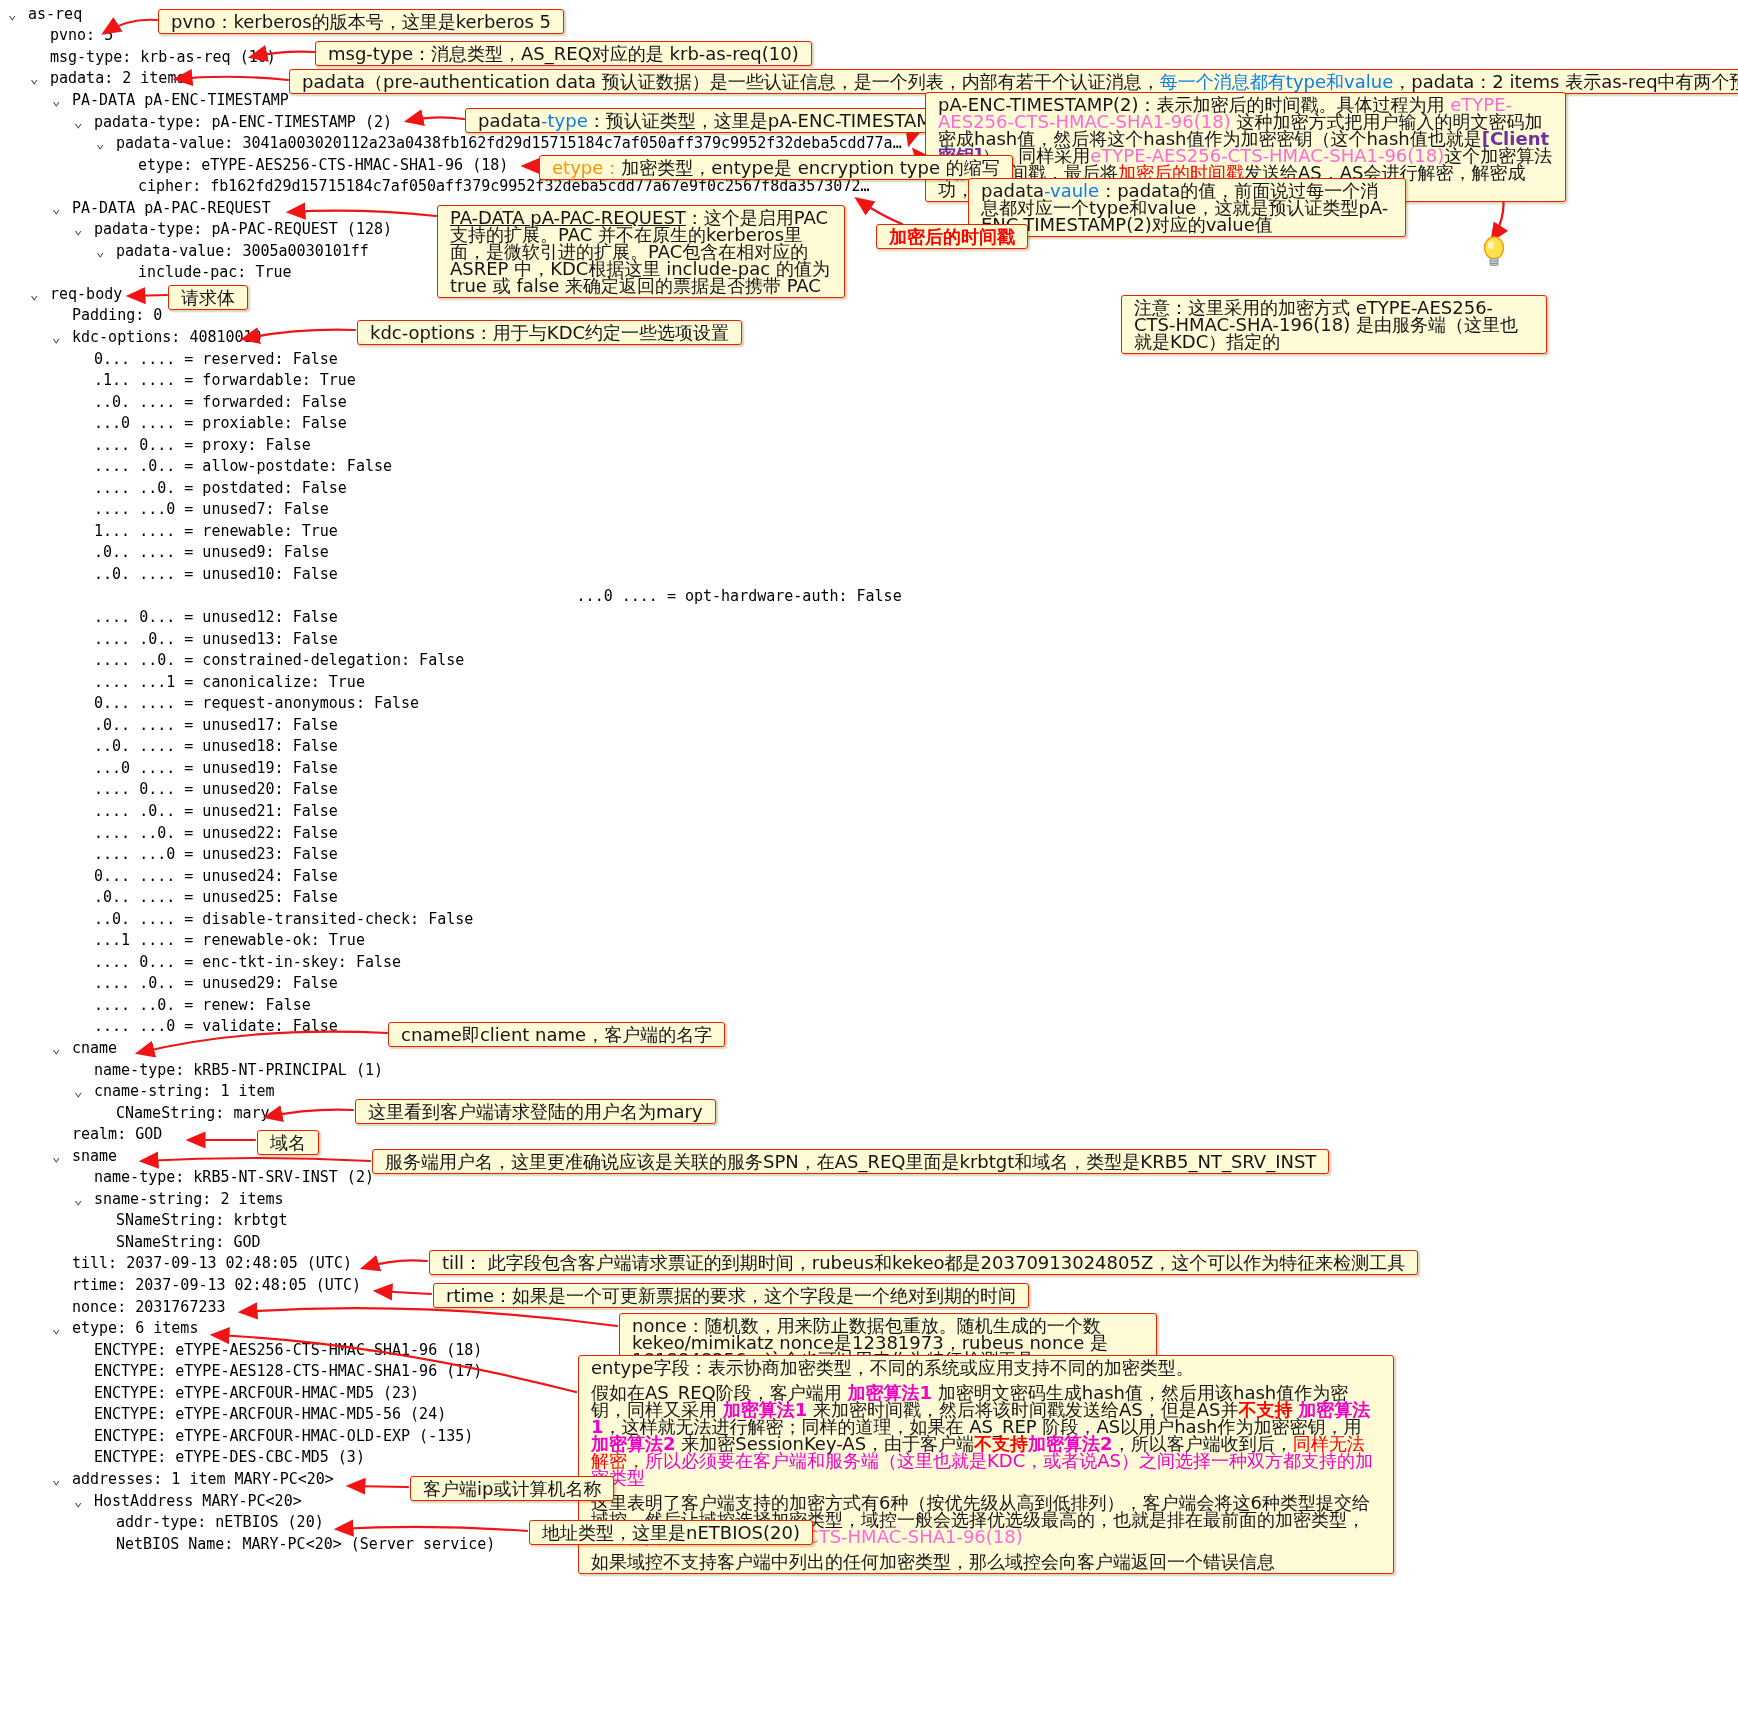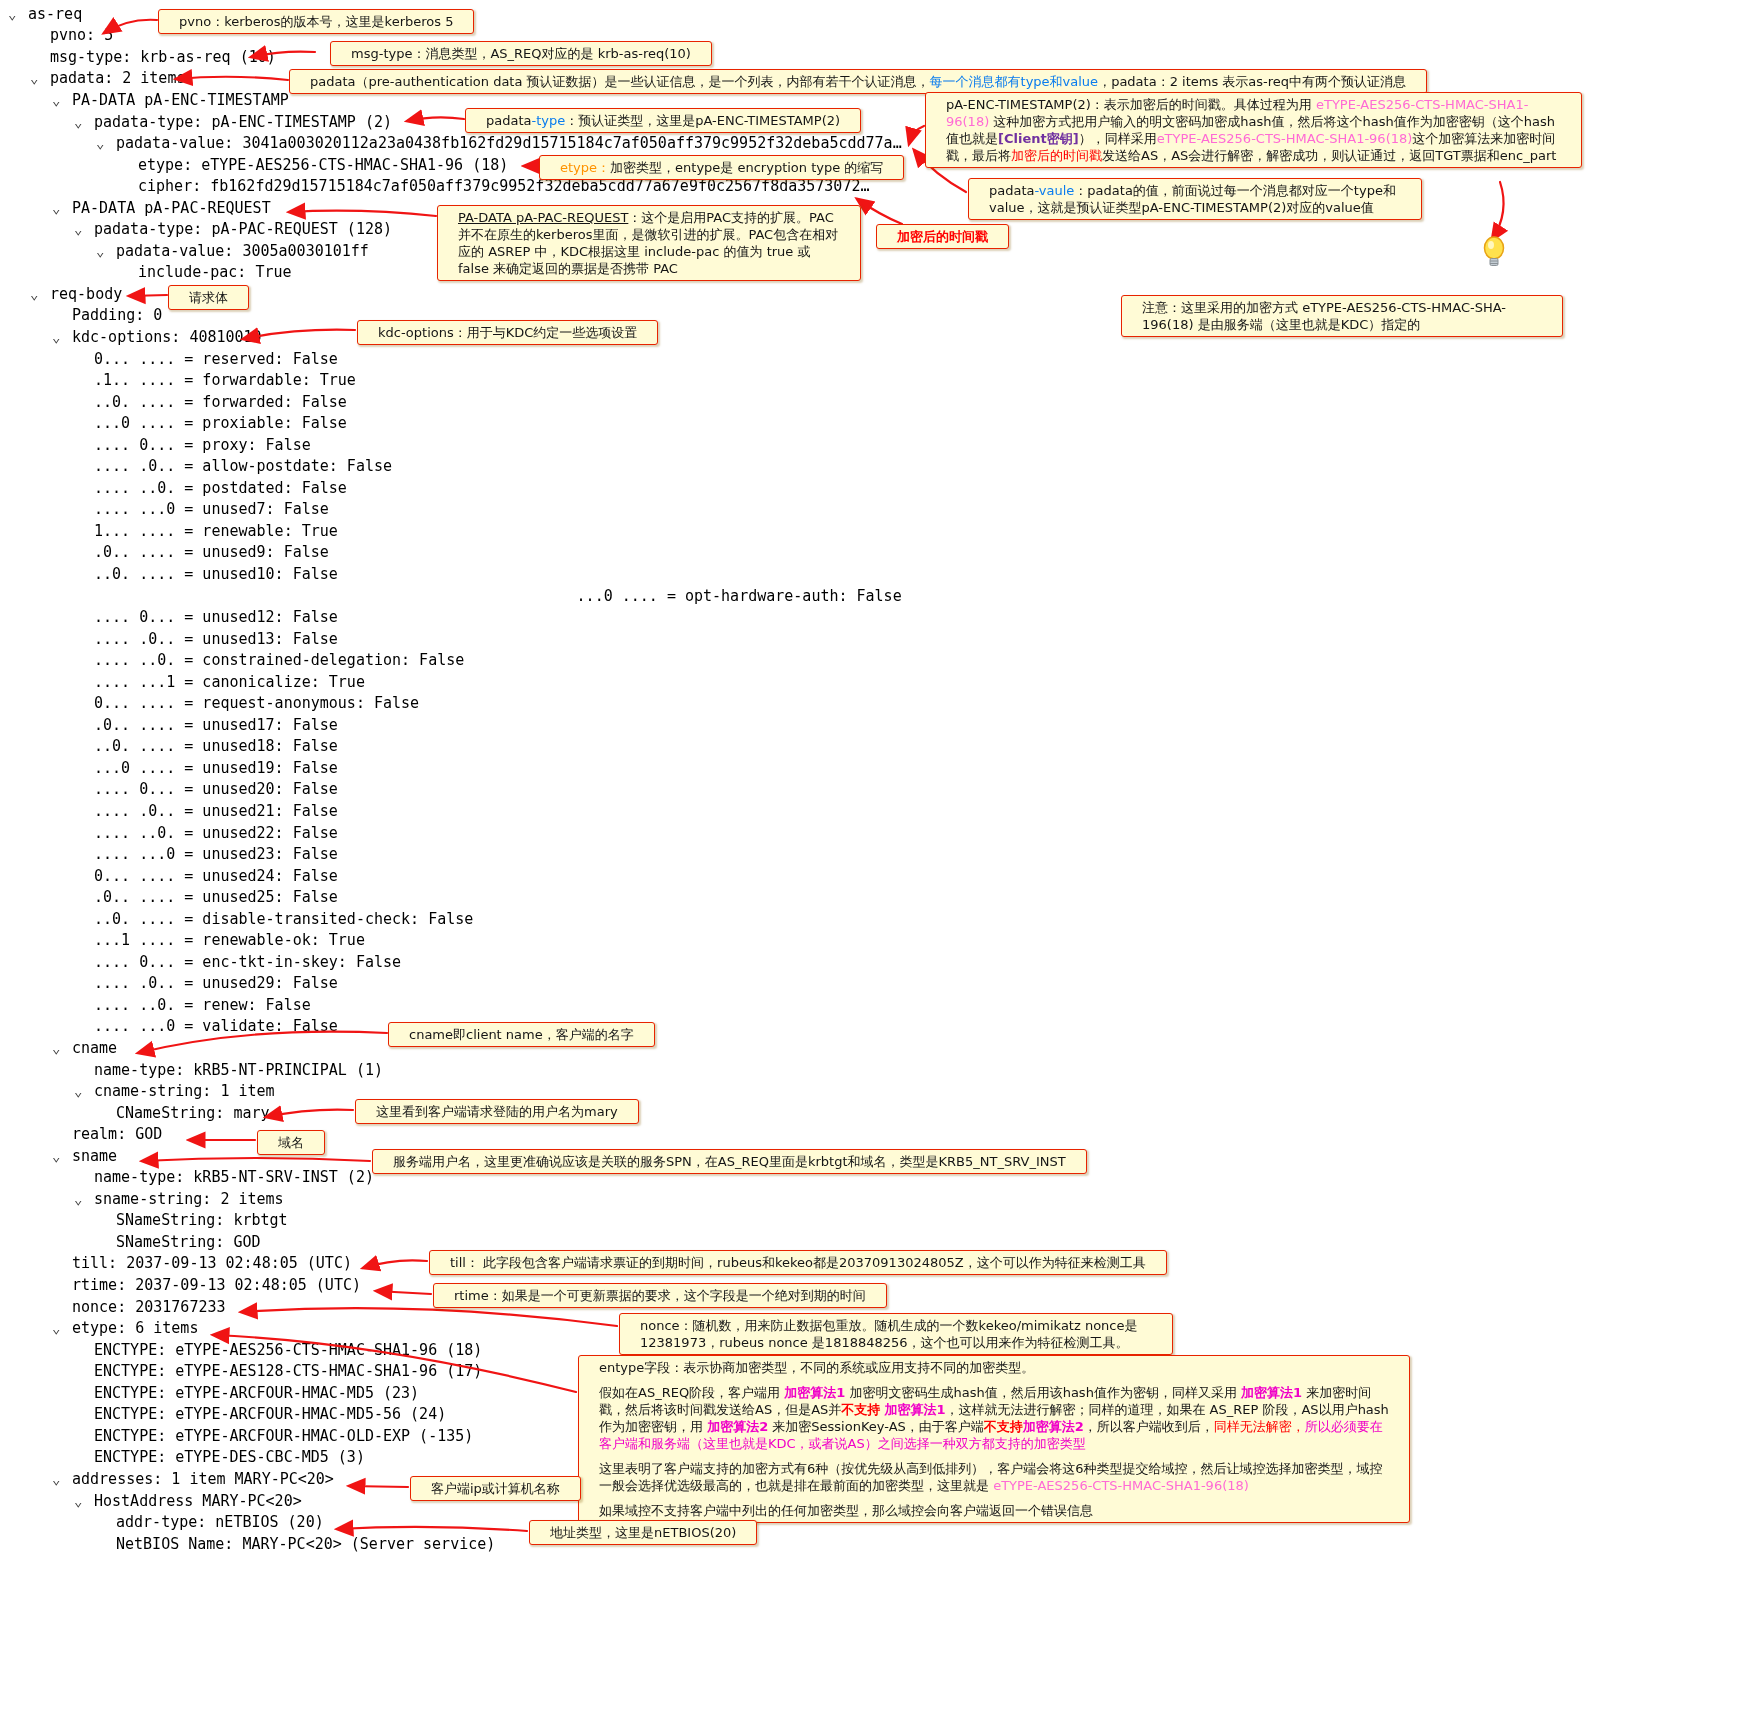--- a/index.html
+++ b/index.html
@@ -5,21 +5,21 @@
   html,body{margin:0;padding:0;background:#ffffff;}
   body{width:1738px;height:1735px;position:relative;overflow:hidden;
        font-family:"DejaVu Sans","Liberation Sans",sans-serif;}
   #tree{position:absolute;left:8px;top:3px;
         font-family:"DejaVu Sans Mono","Liberation Mono",monospace;
         font-size:15px;color:#000;}
   .row{height:21.55px;display:flex;align-items:center;white-space:pre;}
   .chev{width:20px;flex:0 0 20px;color:#3c3c3c;font-size:14px;text-align:left;line-height:1;}
   .rowtext{letter-spacing:0;}
   #callouts .callout{position:absolute;background:#fffbd6;border:1px solid #e82300;
-        border-radius:3px;padding:3px 20px;font-size:13px;line-height:17px;color:#151515;
+        border-radius:3px;padding:3px 12px;font-size:18px;line-height:17px;color:#151515;
         box-shadow:1.5px 1.5px 2px rgba(130,90,0,.28);}
   .callout.nowrap{white-space:nowrap;}
   .callout .para + .para{margin-top:8px;}
   #arrows{position:absolute;left:0;top:0;pointer-events:none;}
   #arrows path.arrow{fill:none;stroke:#f01414;stroke-width:2.2;stroke-linecap:round;}
   #bulb{position:absolute;width:28px;height:34px;}
 </style>
 </head>
 <body>
 
@@ -125,21 +125,21 @@
     <path d="M617,1326 Q420,1300 241,1312" class="arrow" marker-end="url(#ah)"></path>
     <path d="M576,1392 Q380,1342 213,1335" class="arrow" marker-end="url(#ah)"></path>
     <path d="M408,1487 Q378.5,1486.5 349,1486" class="arrow" marker-end="url(#ah)"></path>
     <path d="M527,1531 Q430,1524 337,1529" class="arrow" marker-end="url(#ah)"></path>
   </svg>
 
 <div id="callouts">
     <div class="callout nowrap" style="left: 158px; top: 9px;">
       <div class="para"><span>pvno：kerberos的版本号，这里是kerberos 5</span></div>
     </div>
-    <div class="callout nowrap" style="left: 330px; top: 41px;">
+    <div class="callout nowrap" style="left: 315px; top: 41px;">
       <div class="para"><span>msg-type：消息类型，AS_REQ对应的是 krb-as-req(10)</span></div>
     </div>
     <div class="callout nowrap" style="left: 289px; top: 69px;">
       <div class="para"><span>padata（pre-authentication data 预认证数据）是一些认证信息，是一个列表，内部有若干个认证消息，</span><span style="color: rgb(10, 124, 238);">每一个消息都有type和value</span><span>，padata：2 items 表示as-req中有两个预认证消息</span></div>
     </div>
     <div class="callout nowrap" style="left: 465px; top: 108px;">
       <div class="para"><span>padata</span><span style="color: rgb(10, 124, 238);">-type</span><span>：预认证类型，这里是pA-ENC-TIMESTAMP(2)</span></div>
     </div>
     <div class="callout" style="left: 925px; top: 92px; width: 615px;">
       <div class="para"><span>pA-ENC-TIMESTAMP(2)：表示加密后的时间戳。具体过程为用 </span><span style="color: rgb(255, 106, 213);">eTYPE-AES256-CTS-HMAC-SHA1-96(18)</span><span> 这种加密方式把用户输入的明文密码加密成hash值，然后将这个hash值作为加密密钥（这个hash值也就是</span><span style="color: rgb(112, 48, 160); font-weight: bold;">[Client密钥]</span><span>），同样采用</span><span style="color: rgb(255, 106, 213);">eTYPE-AES256-CTS-HMAC-SHA1-96(18)</span><span>这个加密算法来加密时间戳，最后将</span><span style="color: rgb(255, 0, 0);">加密后的时间戳</span><span>发送给AS，AS会进行解密，解密成功，则认证通过，返回TGT票据和enc_part</span></div>

